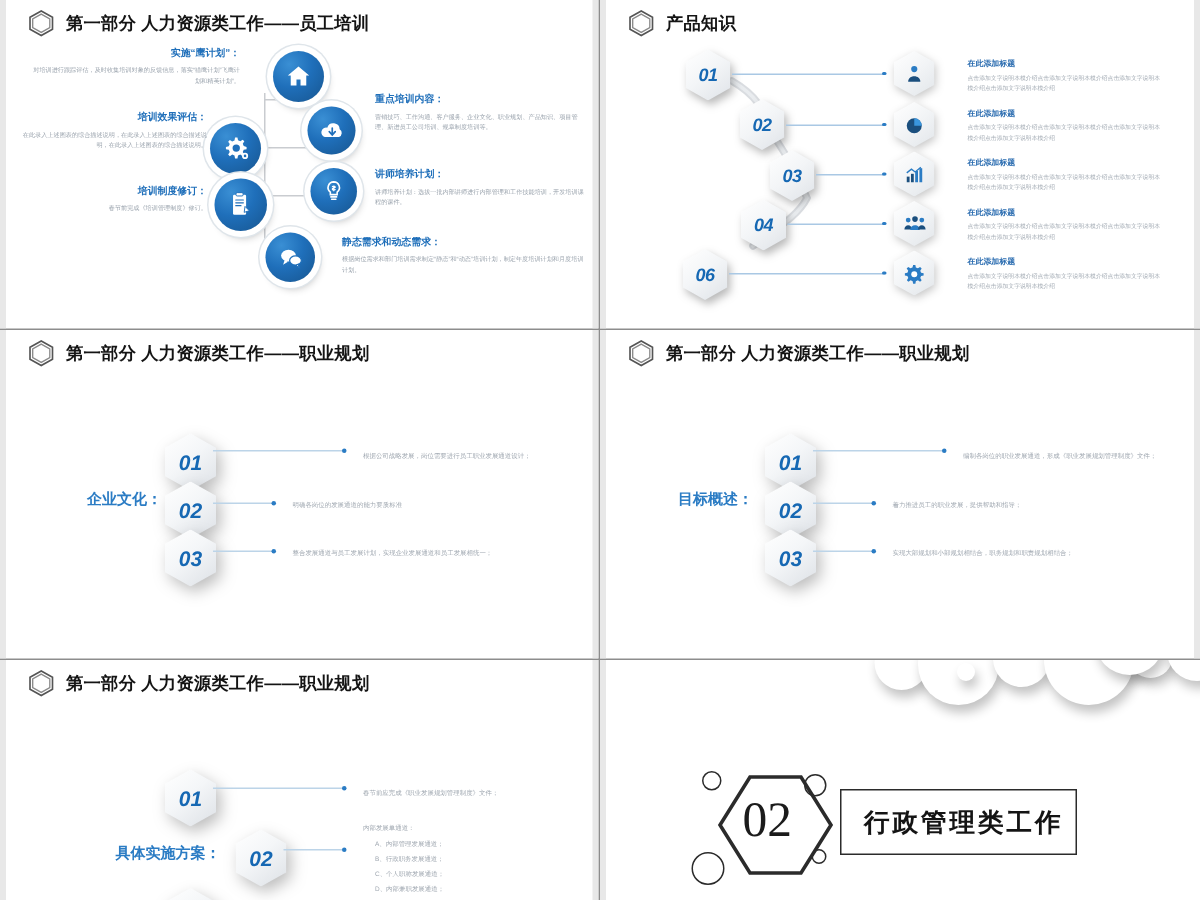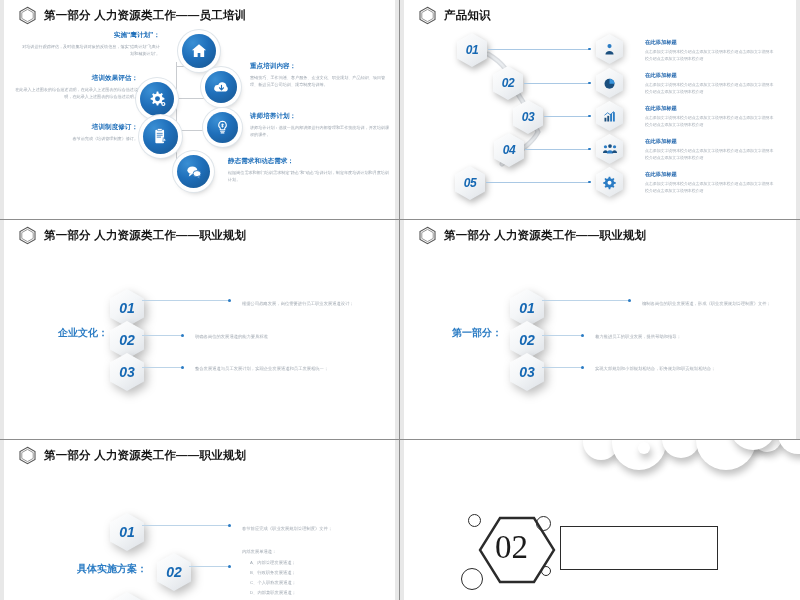--- a/index.html
+++ b/index.html
@@ -240,21 +240,21 @@
       <div class="hex-num" style="left:113px; top:100px;">
         <div class="shape"></div>
         <span>03</span>
       </div>
       <div class="hex-num" style="left:94px; top:133px;text-align:center;">
         <div class="shape"></div>
         <span>04</span>
       </div>
       <div class="hex-num" style="left:55px; top:166px;">
         <div class="shape"></div>
-        <span>05</span>
+        <span>06</span>
       </div>
 
       <div class="p2-line" style="left:88px; top:49px; width:102px;"></div>
       <div class="p2-dot" style="left:188px; top:47.7px;"></div>
       <div class="p2-line" style="left:124px; top:83px; width:66px;"></div>
       <div class="p2-dot" style="left:188px; top:81.7px;"></div>
       <div class="p2-line" style="left:144px; top:116px; width:46px;"></div>
       <div class="p2-dot" style="left:188px; top:114.7px;"></div>
       <div class="p2-line" style="left:125px; top:149px; width:65px;"></div>
       <div class="p2-dot" style="left:188px; top:147.7px;"></div>
@@ -368,21 +368,21 @@
       <div class="stitle-row">
         <span class="hex-outline">
           <svg width="19" height="19" viewBox="0 0 19 19">
             <polygon points="9.5,1.3 17,5.5 17,13.5 9.5,17.7 2,13.5 2,5.5" fill="none" stroke="#555" stroke-width="1.1"></polygon>
             <polygon points="9.5,3.4 15.2,6.6 15.2,12.4 9.5,15.6 3.8,12.4 3.8,6.6" fill="none" stroke="#8b8b8b" stroke-width="0.9"></polygon>
           </svg>
         </span>
         <span class="stitle">第一部分 人力资源类工作——职业规划</span>
       </div>
 
-      <div class="cp-label" style="left:52px; top:106px;">第一部分：</div>
+      <div class="cp-label" style="left:52px; top:106px;">目标概述：</div>
 
       <div class="cp-hex" style="left:110px; top:69px;">
         <div class="shape"></div>
         <span>01</span>
       </div>
       <div class="cp-hex" style="left:110px; top:101px;">
         <div class="shape"></div>
         <span>02</span>
       </div>
       <div class="cp-hex" style="left:110px; top:133px;">
@@ -469,16 +469,17 @@
         </svg>
       </div>
       <div class="div-ring" style="left:68px; top:74px; width:13px; height:13px;"></div>
       <div class="div-ring" style="left:136px; top:76px; width:15px; height:15px;"></div>
       <div class="div-ring" style="left:141px; top:126px; width:10px; height:10px;"></div>
       <div class="div-ring" style="left:61px; top:128px; width:22px; height:22px;"></div>
       <div class="div-num" style="left:95px; top:89px;">02</div>
 
       <div class="div-box" style="left:160px; top:86px; width:158px; height:44px;">
       </div>
+      <div class="div-box-txt" style="left:176px; top:97px;">行政管理类工作</div>
     </div>
   </div>
 
 </div>
 
 </body></html>

